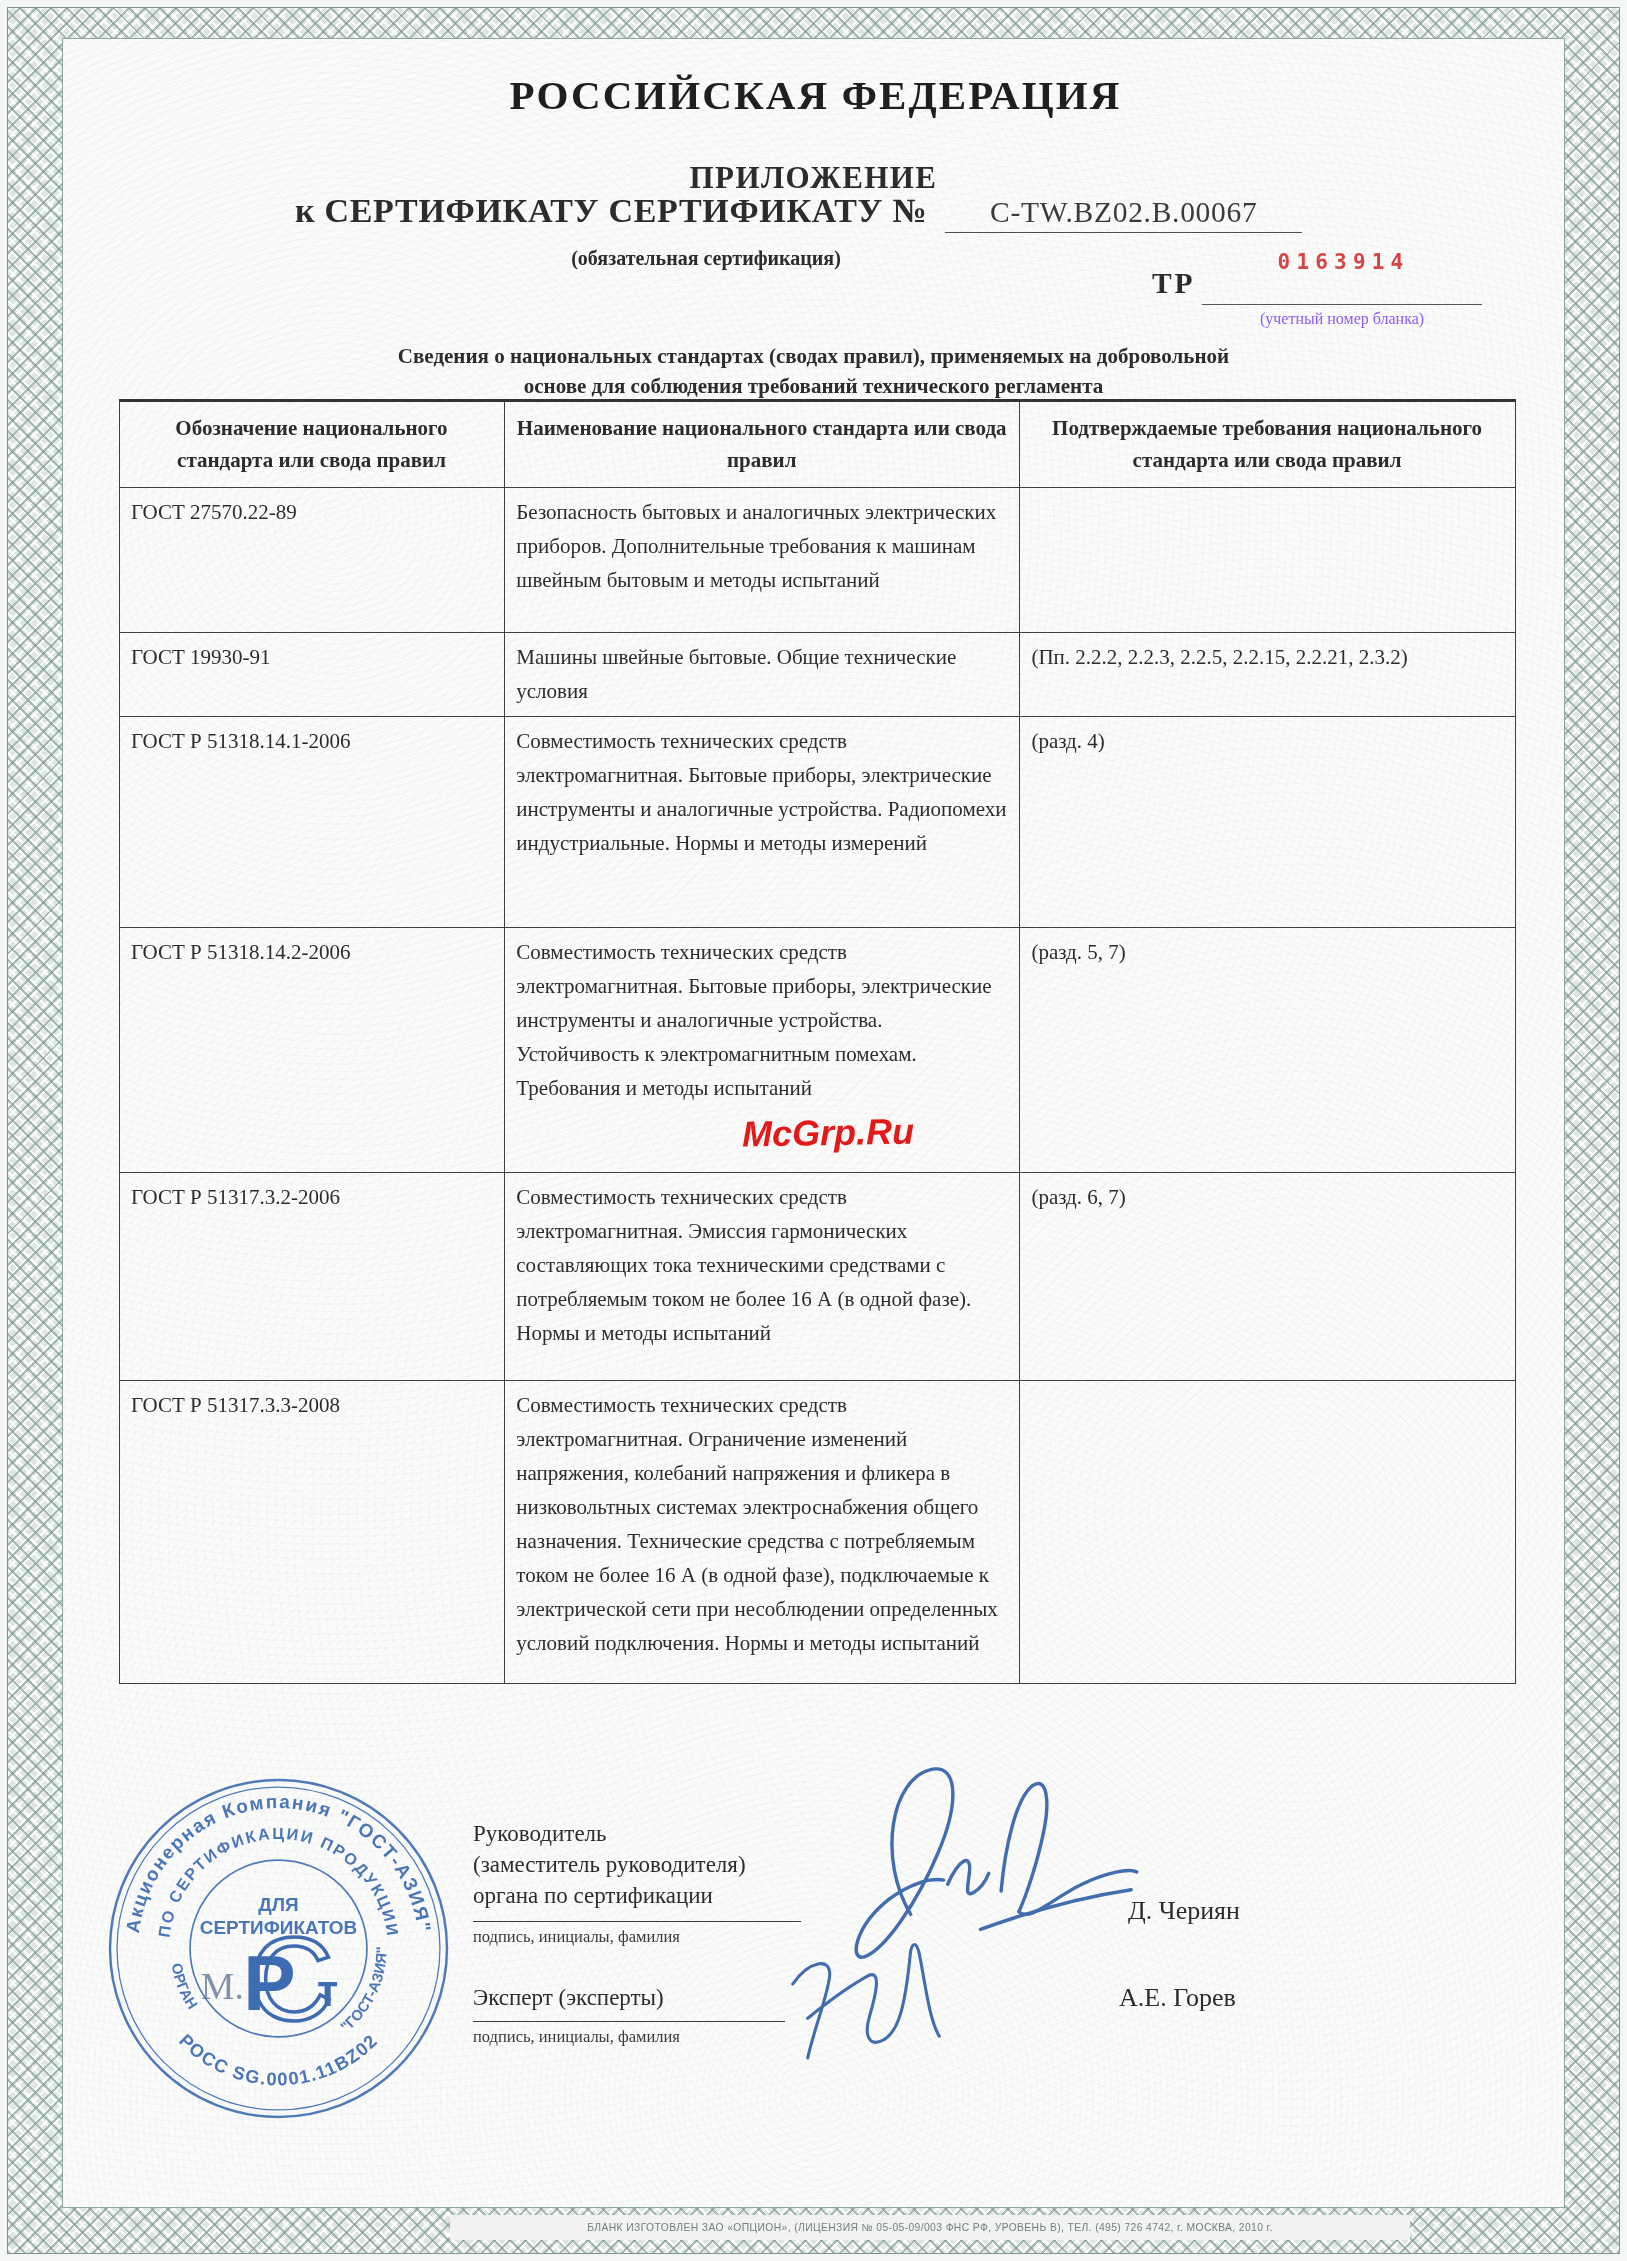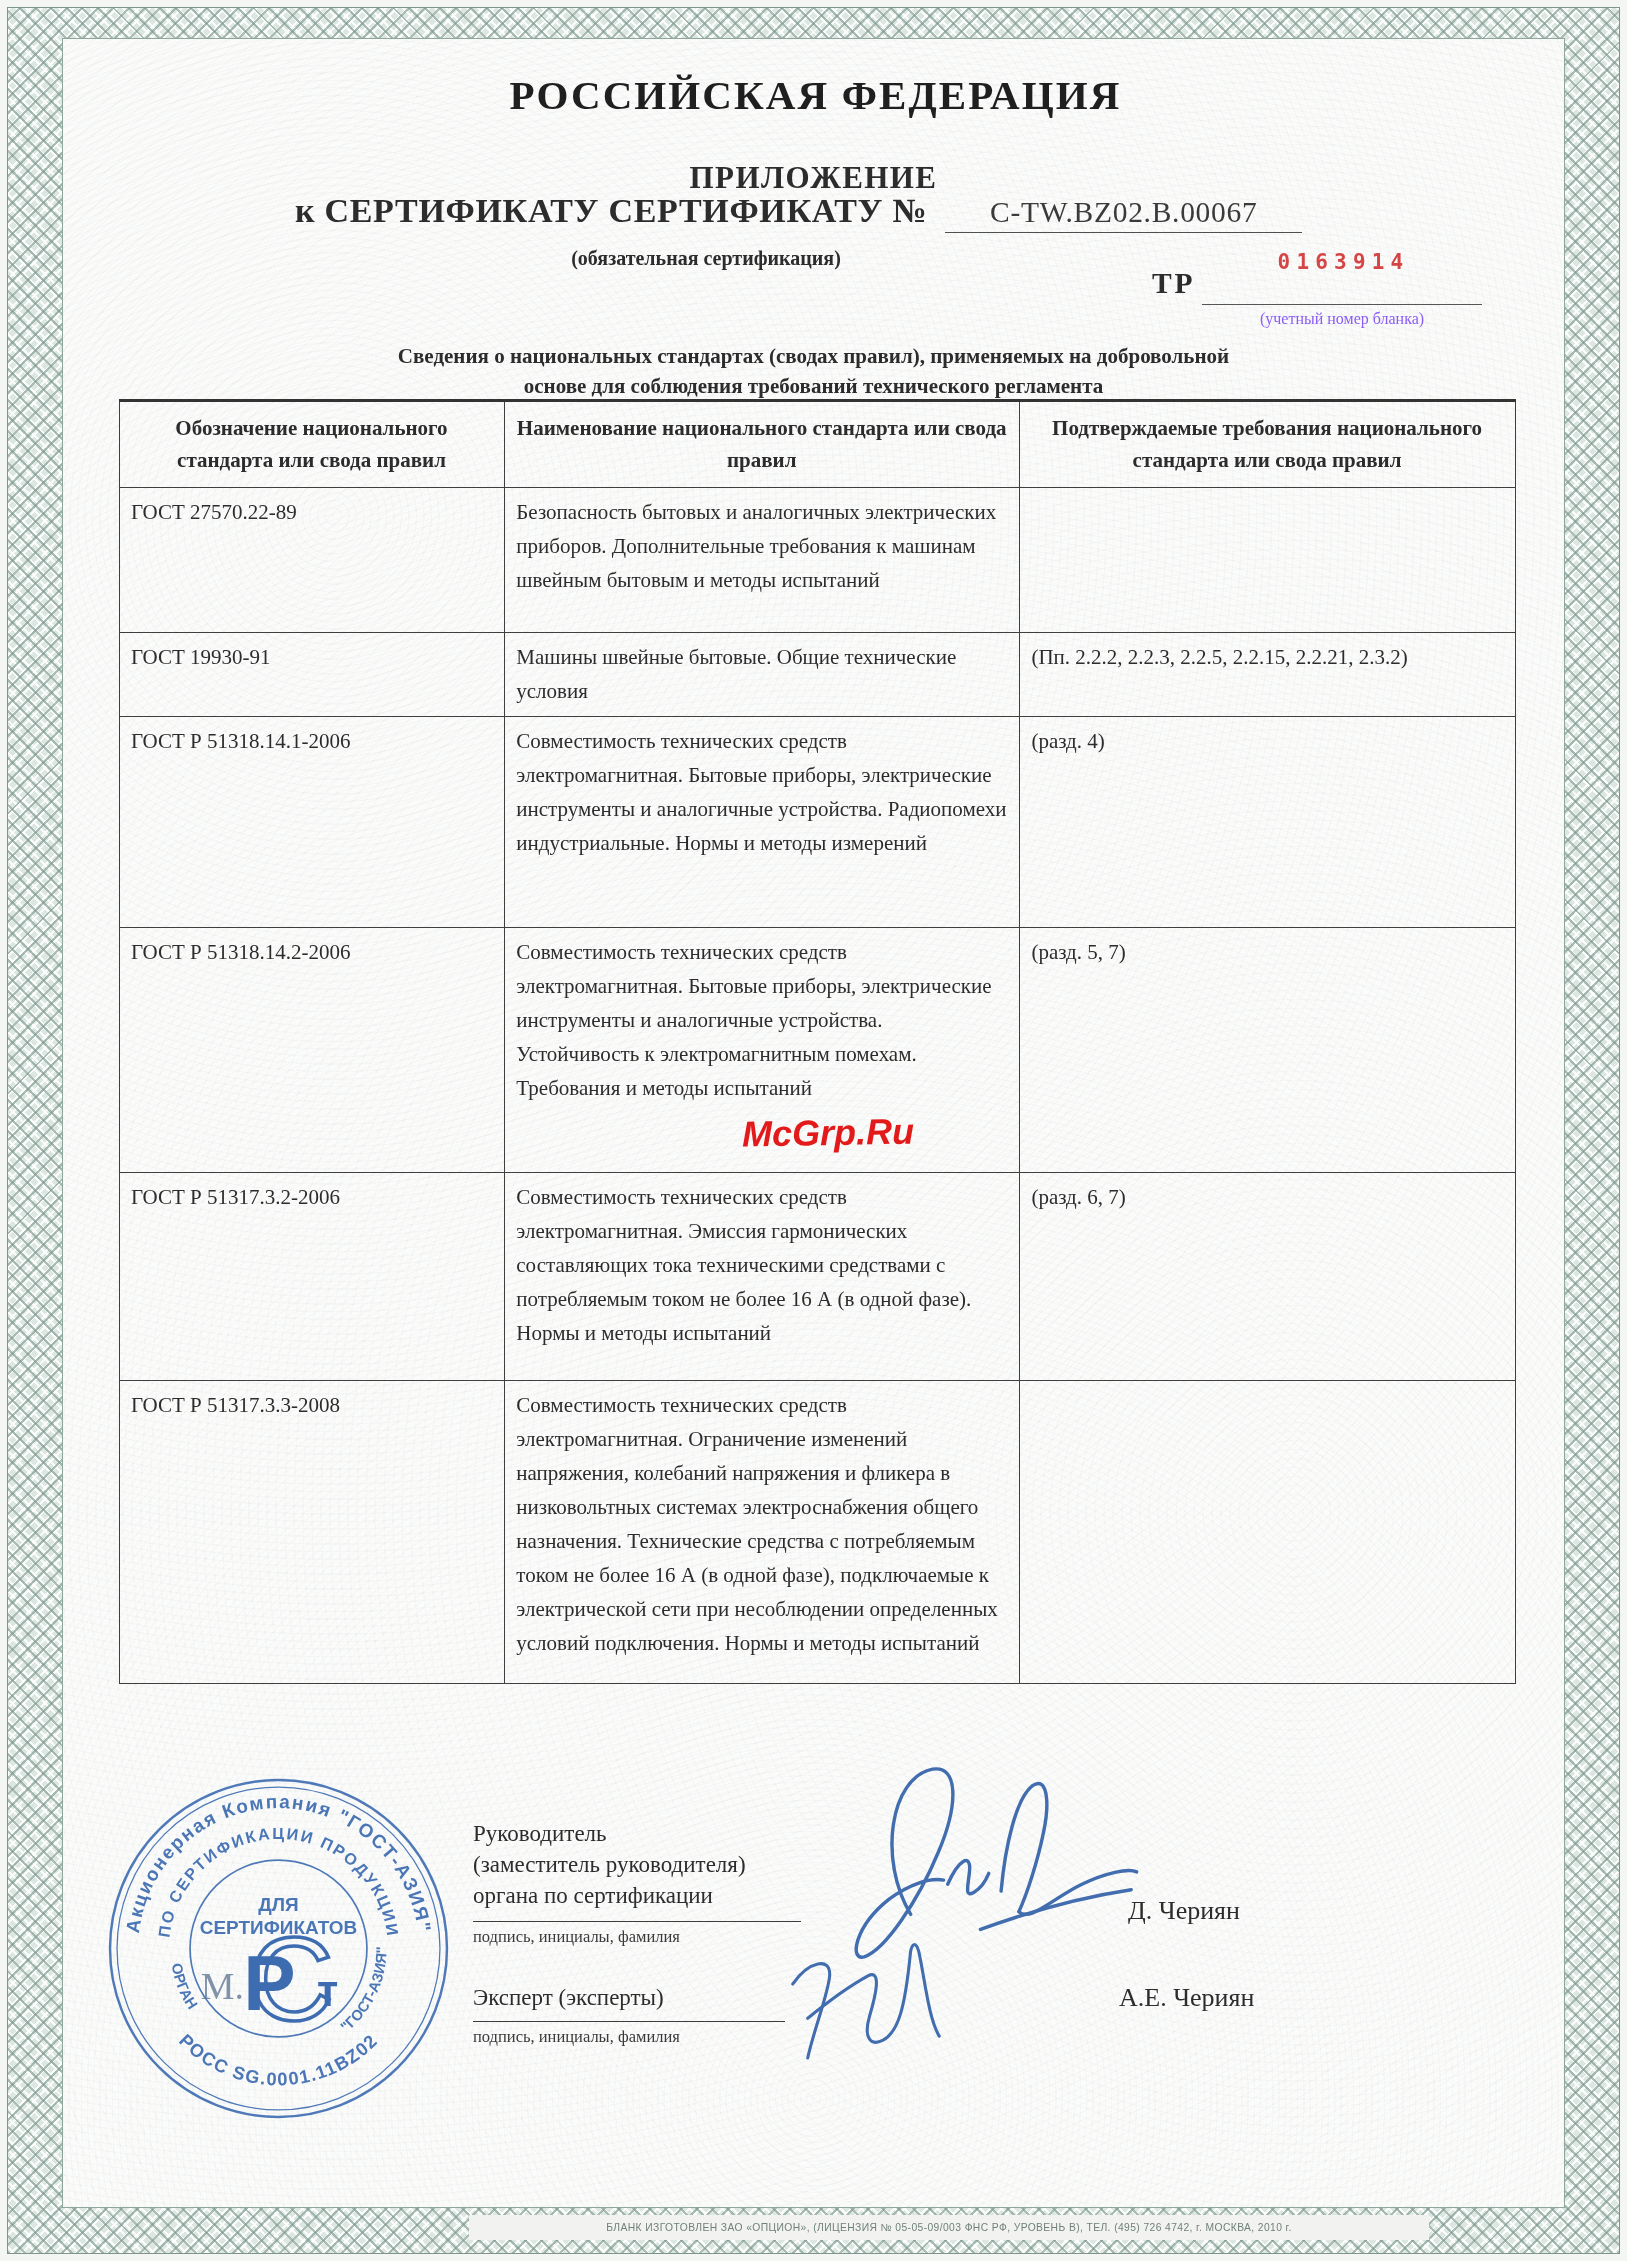--- a/index.html
+++ b/index.html
@@ -60,21 +60,21 @@
   .role .uline{border-bottom:1.7px solid #3c3c3c;padding-bottom:9.6px;}
   .cap{font-size:16.5px;color:#3a3a3a;padding-top:4.1px;}
   .role2{left:473px;top:1983px;width:312px;font-size:23px;line-height:1.3;}
   .name1{left:1128px;top:1896px;font-size:26px;}
   .name2{left:1119px;top:1983px;font-size:26px;}
   .sig1{left:775px;top:1750px;}
   .sig2{left:768px;top:1936px;}
   .stamp{left:103px;top:1773px;}
   
   .fineprint{
-    left:469px;top:2215px;width:960px;height:25px;background:#f2f3f1;
+    left:450px;top:2215px;width:960px;height:25px;background:#f2f3f1;
     font-family:"Liberation Sans", sans-serif;font-size:10.3px;color:#70807a;
     text-align:center;line-height:25px;letter-spacing:0.4px;white-space:nowrap;overflow:hidden;
   }
 </style>
 </head>
 <body>
 
 <div class="page">
   <div class="band"></div>
   <div class="paper"></div>
@@ -219,17 +219,17 @@
 
   <div class="abs sig2">
     <svg width="226" height="144" viewBox="0 0 330 210">
       <g stroke="#2e5ea6" stroke-width="4.5" fill="none" stroke-linecap="round" opacity="0.9">
         <path d="M 36,70 C 60,36 92,30 90,58 C 88,84 66,140 58,178"></path>
         <path d="M 58,120 C 92,92 124,70 146,58 C 166,48 158,84 148,118 C 140,146 148,162 168,152 C 190,140 200,106 208,24"></path>
         <path d="M 208,24 C 210,10 216,8 220,22 C 228,56 234,120 250,146"></path>
       </g>
     </svg>
   </div>
-  <div class="abs name2">А.Е. Чериян</div>
+  <div class="abs name2">А.Е. Горев</div>
 
   <div class="abs fineprint">БЛАНК ИЗГОТОВЛЕН ЗАО «ОПЦИОН», (ЛИЦЕНЗИЯ № 05-05-09/003 ФНС РФ, УРОВЕНЬ В), ТЕЛ. (495) 726 4742, г. МОСКВА, 2010 г.</div>
 </div>
 
 
 </body></html>

